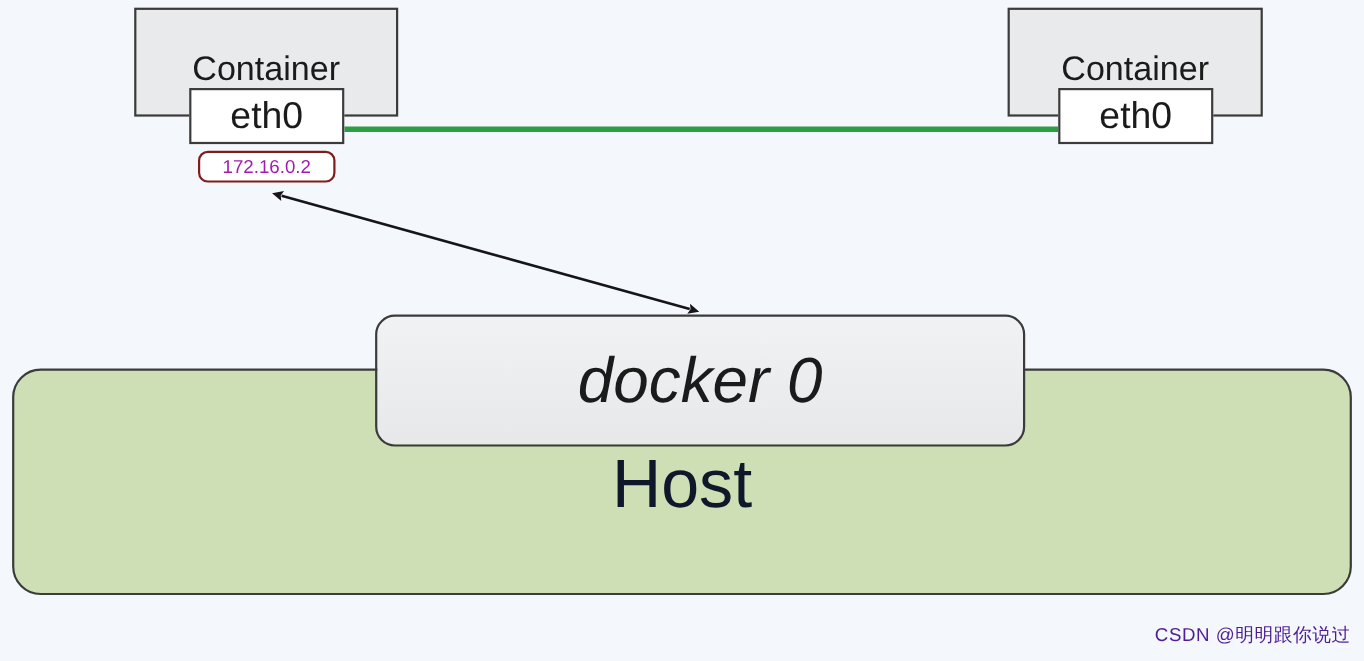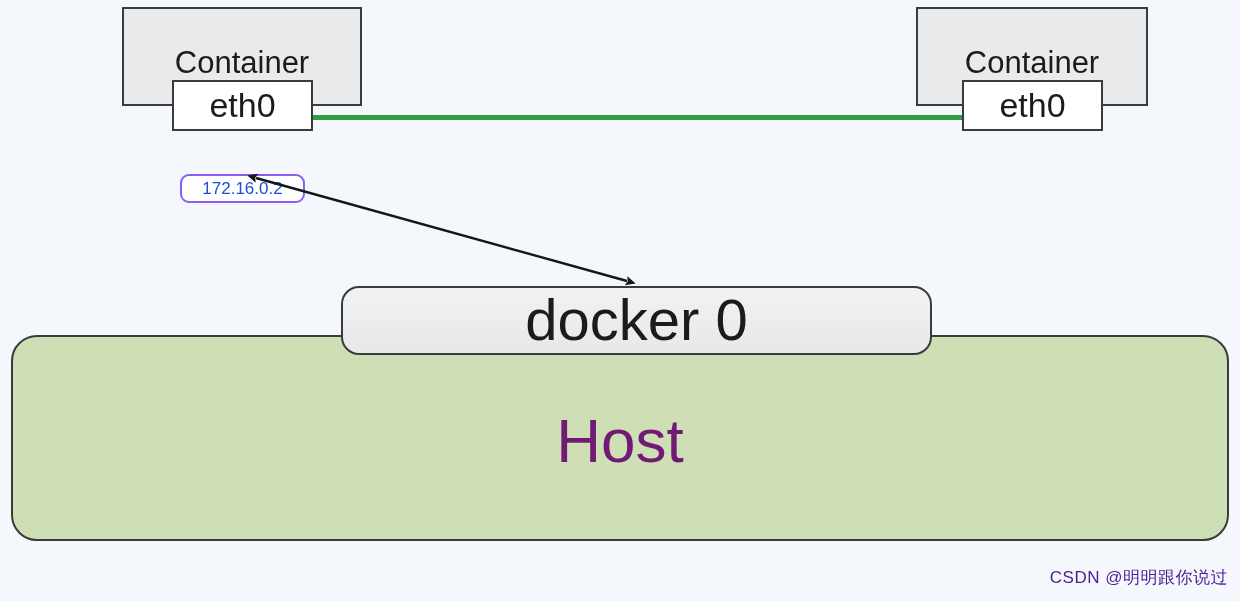--- a/index.html
+++ b/index.html
@@ -53,25 +53,24 @@
   #eth0-left  { left: 172px; top: 80px; width: 141px; height: 51px; }
   #eth0-right { left: 962px; top: 80px; width: 141px; height: 51px; }
 
   
   #ip-label {
     left: 180px;
     top: 137px;
     width: 125px;
     height: 29px;
     background: #ffffff;
-    border: 2px solid #8b5cf6;
+    border: 2px solid #7f1d1d;
     border-radius: 9px;
     font-size: 17px;
-    color: #1d4ed8;
-    margin-top: 37px;
+    color: #a21caf;
   }
 
   
   #green-link {
     position: absolute;
     left: 313px;
     top: 115px;
     width: 649px;
     height: 5px;
     background: #2e9e43;
@@ -100,33 +99,34 @@
     padding-top: 72px;
     font-size: 62px;
   }
   #host-label {
     position: absolute;
     left: 0;
     right: 0;
     top: 405px;
     text-align: center;
     font-size: 62px;
-    color: #701a75;
+    color: #0f172a;
   }
 
   
   #docker0-box {
     left: 341px;
     top: 286px;
     width: 591px;
-    height: 69px;
+    height: 120px;
     background: linear-gradient(to bottom, #f1f2f3 0%, #e6e8e9 100%);
     border: 2px solid #3b3b3b;
     border-radius: 18px;
     font-size: 58px;
+    font-style: italic;
   }
 
   
   #eth1-box {
     left: 508px;
     top: 488px;
     width: 262px;
     height: 98px;
     background: linear-gradient(to bottom, #f1f2f3 0%, #e6e8e9 100%);
     border: 2px solid #3b3b3b;

